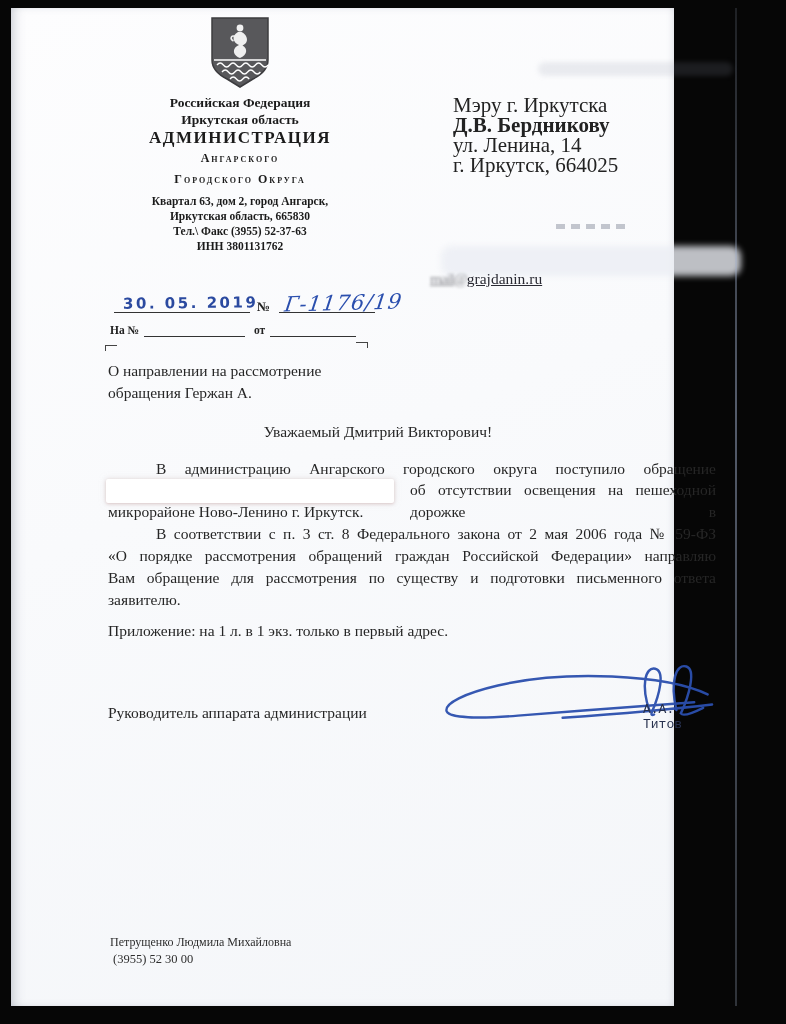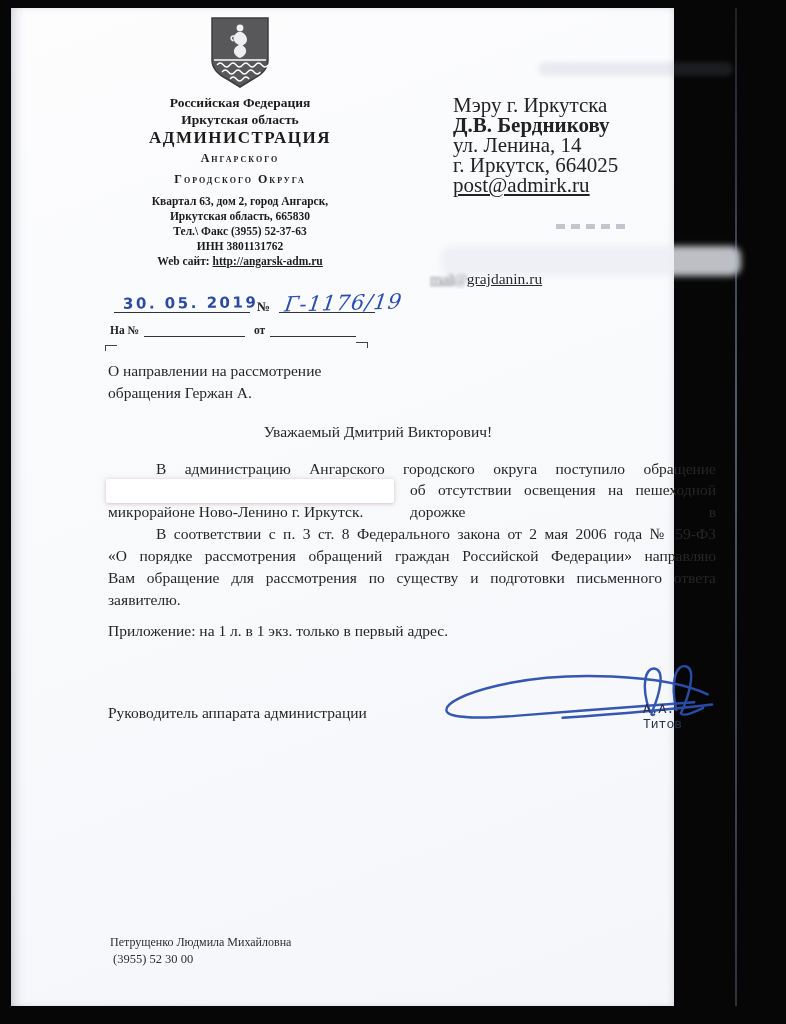--- a/index.html
+++ b/index.html
@@ -92,21 +92,20 @@
   <div class="abs lh-col lh-region" style="top:104px">Иркутская область</div>
   <div class="abs lh-col lh-org1" style="top:120px">АДМИНИСТРАЦИЯ</div>
   <div class="abs lh-col lh-org2" style="top:143px">Ангарского</div>
   <div class="abs lh-col lh-org3" style="top:164px">Городского Округа</div>
 
   <div class="abs lh-col lh-addr" style="top:186px">
     <div>Квартал 63, дом 2, город Ангарск,</div>
     <div>Иркутская область, 665830</div>
     <div>Тел.\ Факс (3955) 52-37-63</div>
     <div>ИНН 3801131762</div>
-    <div><span>Web сайт: </span><span class="u">http://angarsk-adm.ru</span></div>
   </div>
 
   <div class="abs stamp-date">30. 05. 2019</div>
   <div class="abs rule" style="left:103px;top:304px;width:136px"></div>
   <div class="abs num-sign">№</div>
   <div class="abs hand reg-num">Г-1176/19</div>
   <div class="abs rule" style="left:268px;top:304px;width:96px"></div>
 
   <div class="abs na-label" style="left:99px;top:316px">На №</div>
   <div class="abs rule" style="left:133px;top:328px;width:101px"></div>
@@ -114,21 +113,20 @@
   <div class="abs rule" style="left:259px;top:328px;width:86px"></div>
 
   <div class="abs corner l" style="left:94px;top:337px"></div>
   <div class="abs corner r" style="left:345px;top:334px"></div>
 
   <div class="abs rcpt">
     <div>Мэру г. Иркутска</div>
     <div class="bold">Д.В. Бердникову</div>
     <div>ул. Ленина, 14</div>
     <div>г. Иркутск, 664025</div>
-    <div class="u">post@admirk.ru</div>
   </div>
 
   <div class="abs ghost3"></div>
   <div class="abs ghost1"></div>
   <div class="abs ghost2"></div>
   <div class="abs partial-mail"><span class="blurred">mail@</span><span>grajdanin.ru</span></div>
 
   <div class="abs doc-text subject">
     <div>О направлении на рассмотрение</div>
     <div>обращения Гержан А.</div>

